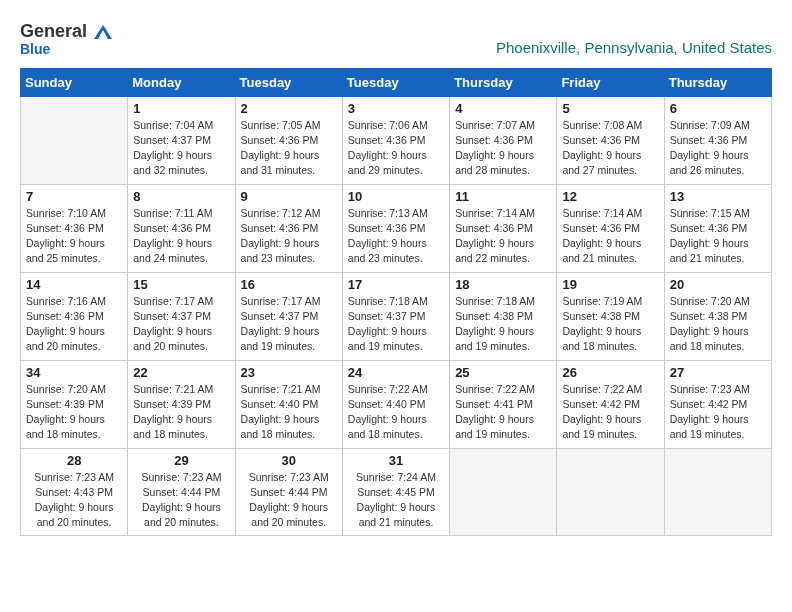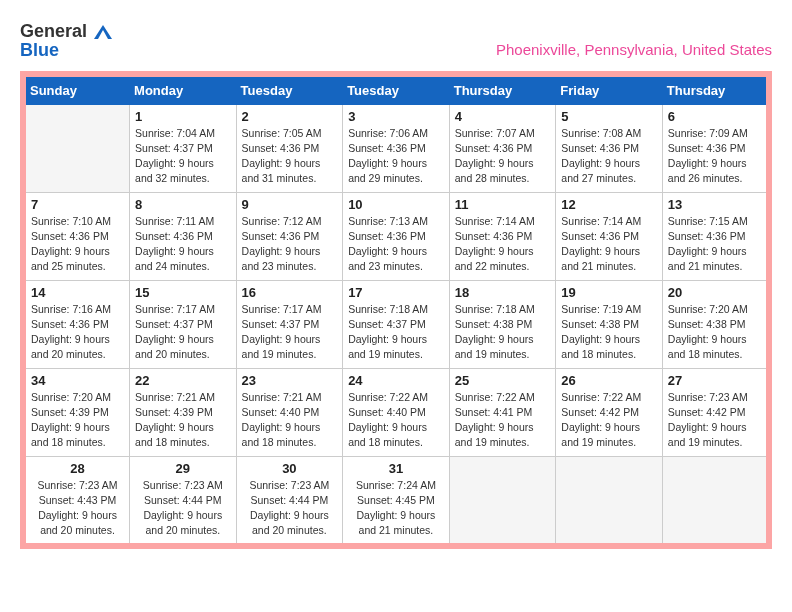--- a/index.html
+++ b/index.html
@@ -38,28 +38,28 @@
       text-align: right;
     }
     .title-block h1 {
       font-size: 32px;
       font-weight: bold;
       color: #222;
       line-height: 1.1;
     }
     .title-block h2 {
       font-size: 15px;
-      color: #ec4899;
+      color: #0f766e;
       font-weight: normal;
       margin-top: 20px;
     }
     .calendar {
       width: 100%;
       border-collapse: collapse;
-      border: 6px solid #fca5a5;
+      border: 1px solid #fca5a5;
     }
     .calendar th {
       background: #1565c0;
       color: #fff;
       font-size: 13px;
       font-weight: bold;
       padding: 6px 4px;
       border: 1px solid #1565c0;
       text-align: left;
     }
@@ -102,21 +102,21 @@
       <div style="display:flex;align-items:center;">
         <span class="logo-text">
           <span class="general">General</span>
           <svg style="display:inline;vertical-align:middle;margin-left:2px;" width="18" height="14" viewBox="0 0 18 14">
             <polygon points="0,14 9,0 18,14" fill="#1565c0"></polygon>
             <polygon points="4,14 9,5 14,14" fill="#fff"></polygon>
           </svg>
         </span>
       </div>
       <div style="margin-top:-2px;">
-        <span style="font-size:18px;font-weight:bold;color:#1565c0;">Blue</span>
+        <span style="font-size:14px;font-weight:bold;color:#1565c0;">Blue</span>
       </div>
     </div>
     <div class="title-block">
       <h2>Phoenixville, Pennsylvania, United States</h2>
     </div>
   </div>
 
   <table class="calendar">
     <thead>
       <tr>

